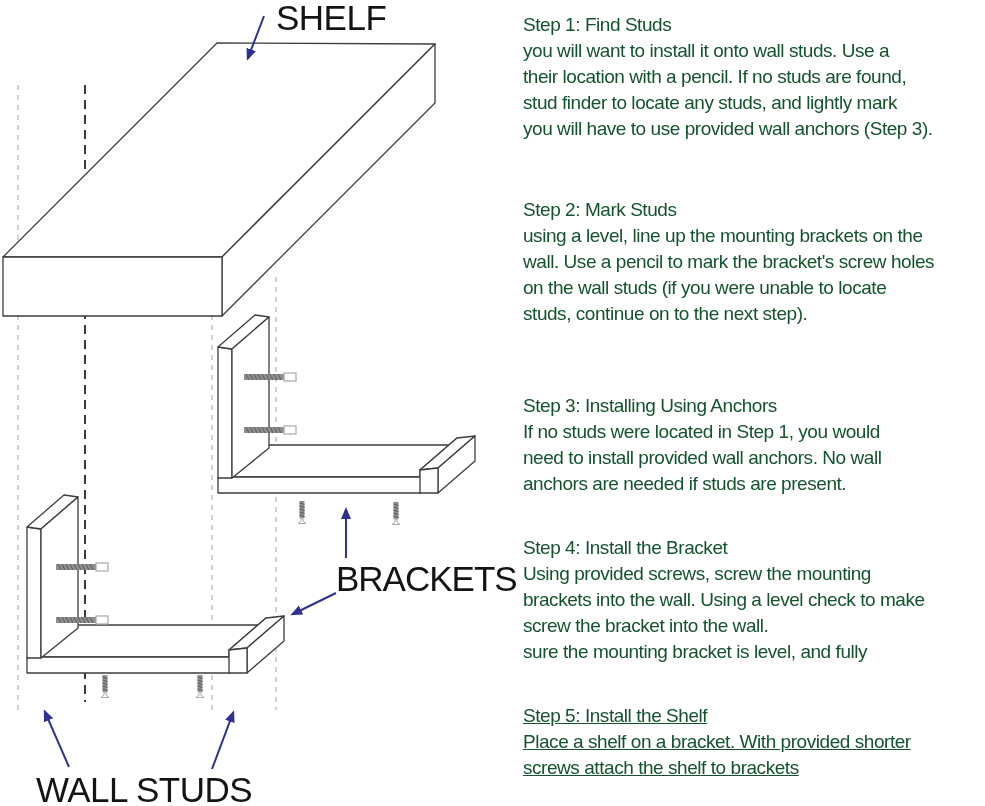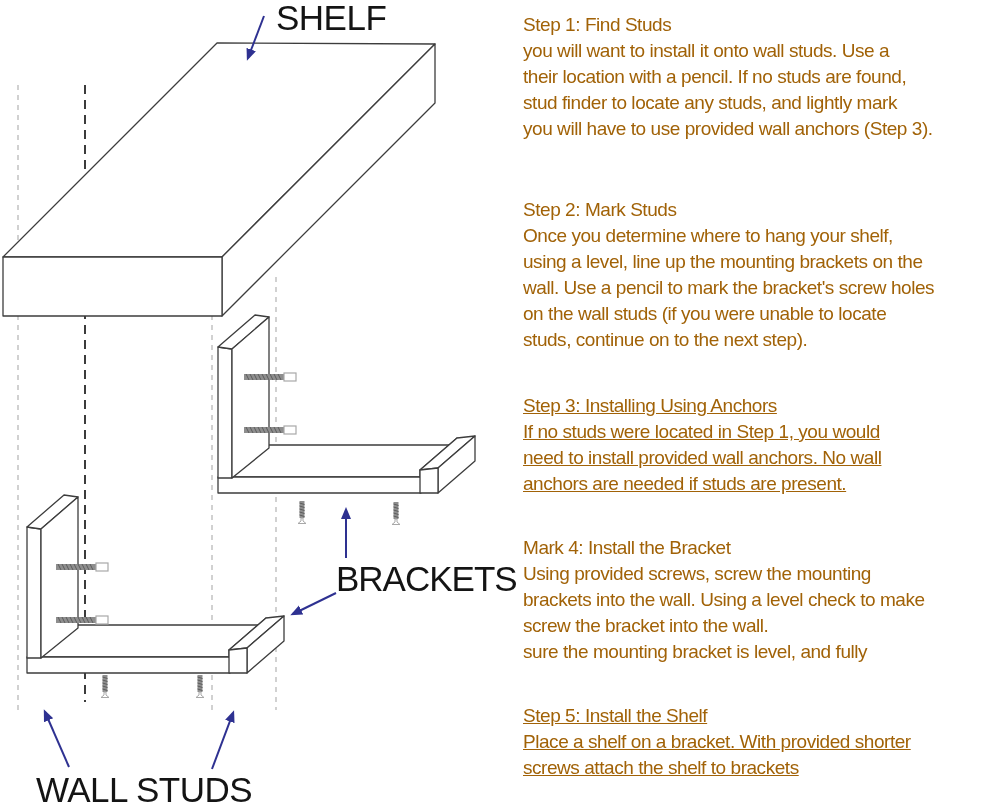--- a/index.html
+++ b/index.html
@@ -4,24 +4,24 @@
 <style>
   html,body{margin:0;padding:0;background:#ffffff;}
   body{width:985px;height:806px;overflow:hidden;position:relative;
        font-family:"Liberation Sans","DejaVu Sans",sans-serif;color:#141414;}
   .canvas{position:absolute;left:0;top:0;width:985px;height:806px;}
   svg{position:absolute;left:0;top:0;}
   svg text{font-family:"Liberation Sans","DejaVu Sans",sans-serif;}
   .diagram-label{font-size:35px;fill:#141414;letter-spacing:-0.5px;}
   .steps{position:absolute;left:523px;top:0;width:462px;height:806px;}
   .step{position:absolute;left:0;width:462px;font-size:19px;line-height:26px;
-        letter-spacing:-0.45px;white-space:nowrap;color:#a16207;}
+        letter-spacing:-0.45px;white-space:nowrap;color:#14532d;}
   .step:nth-of-type(1){top:12px;}
   .step:nth-of-type(2){top:197px;}
-  .step:nth-of-type(3){top:393px;text-decoration:underline;}
+  .step:nth-of-type(3){top:393px;}
   .step:nth-of-type(4){top:535px;}
   .step:nth-of-type(5){top:703px;text-decoration:underline;}
   .step-title,.step-line{height:26px;}
 </style>
 </head>
 <body>
 
 <div class="canvas">
   <svg width="985" height="806" viewBox="0 0 985 806">
     <defs>
@@ -98,34 +98,33 @@
 <div class="steps">
     <div class="step">
       <div class="step-title">Step 1: Find Studs</div>
       <div class="step-line">you will want to install it onto wall studs. Use a</div>
       <div class="step-line">their location with a pencil. If no studs are found,</div>
       <div class="step-line">stud finder to locate any studs, and lightly mark</div>
       <div class="step-line">you will have to use provided wall anchors (Step 3).</div>
     </div>
     <div class="step">
       <div class="step-title">Step 2: Mark Studs</div>
-      <div class="step-line">Once you determine where to hang your shelf,</div>
       <div class="step-line">using a level, line up the mounting brackets on the</div>
       <div class="step-line">wall. Use a pencil to mark the bracket's screw holes</div>
       <div class="step-line">on the wall studs (if you were unable to locate</div>
       <div class="step-line">studs, continue on to the next step).</div>
     </div>
     <div class="step">
       <div class="step-title">Step 3: Installing Using Anchors</div>
       <div class="step-line">If no studs were located in Step 1, you would</div>
       <div class="step-line">need to install provided wall anchors. No wall</div>
       <div class="step-line">anchors are needed if studs are present.</div>
     </div>
     <div class="step">
-      <div class="step-title">Mark 4: Install the Bracket</div>
+      <div class="step-title">Step 4: Install the Bracket</div>
       <div class="step-line">Using provided screws, screw the mounting</div>
       <div class="step-line">brackets into the wall. Using a level check to make</div>
       <div class="step-line">screw the bracket into the wall.</div>
       <div class="step-line">sure the mounting bracket is level, and fully</div>
     </div>
     <div class="step">
       <div class="step-title">Step 5: Install the Shelf</div>
       <div class="step-line">Place a shelf on a bracket. With provided shorter</div>
       <div class="step-line">screws attach the shelf to brackets</div>
     </div>

